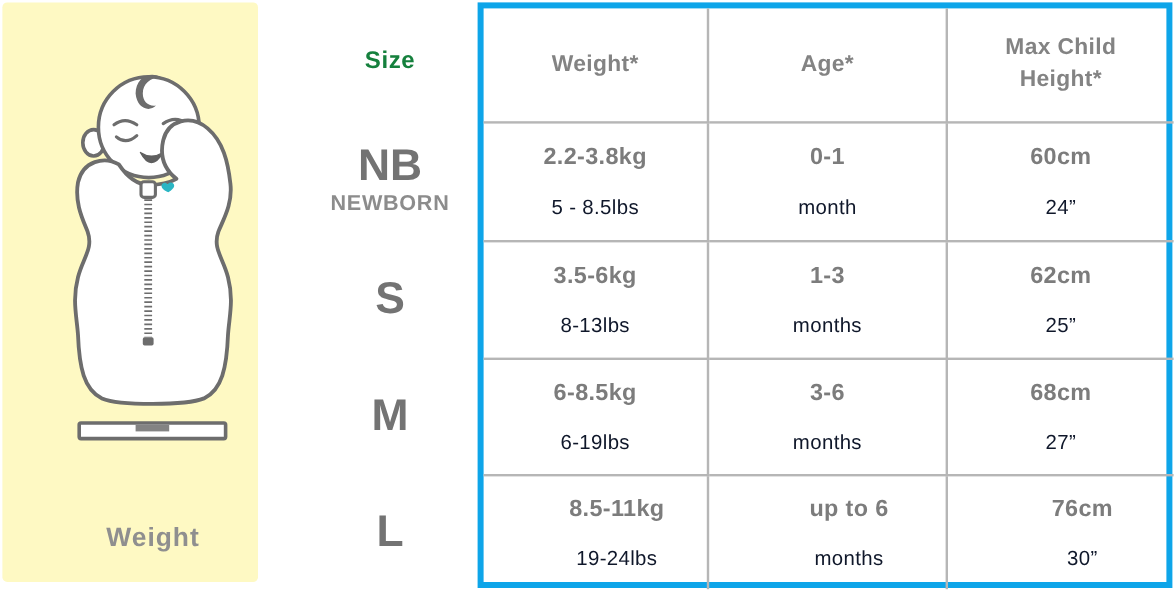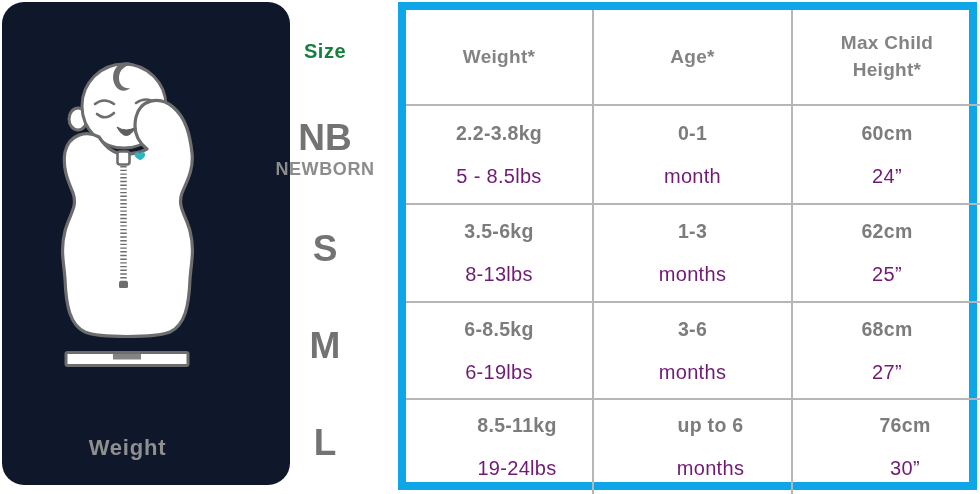--- a/index.html
+++ b/index.html
@@ -1,51 +1,51 @@
 <!DOCTYPE html>
 <html><head>
 <meta charset="utf-8">
 <style>
   * { margin:0; padding:0; box-sizing:border-box; }
   html,body { width:980px; height:494px; background:#ffffff; overflow:hidden;
               font-family:"Liberation Sans", sans-serif; }
   .stage { position:relative; width:980px; height:494px; }
 
   
-  .panel { position:absolute; left:2px; top:2px; width:288px; height:483px;
-           background:#0f172a; border-radius:22px; }
+  .panel { position:absolute; left:2px; top:2px; width:213px; height:483px;
+           background:#fef9c3; border-radius:4px; }
   .illustration { position:absolute; left:0; top:0; width:250px; height:430px; }
   .weight-label { position:absolute; left:2px; top:433px; width:247px;
                   text-align:center; font-size:22px; font-weight:bold;
                   color:#8f8f8f; letter-spacing:0.8px; }
 
   
   .size-col { position:absolute; left:252px; top:2px; width:146px; height:488px; }
   .size-cell { display:flex; flex-direction:column; align-items:center; justify-content:center; }
   .size-cell.h0 { height:98px; } .size-cell.h1 { height:99px; }
   .size-cell.h2 { height:98px; } .size-cell.h3 { height:97px; }
   .size-cell.h4 { height:96px; }
   .size-header { font-size:20px; font-weight:bold; color:#15803d; letter-spacing:0.5px; }
   .size-code { font-size:37px; font-weight:bold; color:#737373; line-height:1; }
   .size-sub  { font-size:18px; font-weight:bold; color:#8c8c8c; letter-spacing:0.6px; margin-top:3px; }
 
   
   .size-table { position:absolute; left:398px; top:2px; width:579px; height:488px;
-                border:8px solid #0ea5e9; display:grid;
+                border:5px solid #0ea5e9; display:grid;
                 grid-template-columns:188px 199px 188px;
                 grid-template-rows:96px 99px 98px 97px 94px; }
   .cell { display:flex; flex-direction:column; align-items:center; justify-content:center;
           border-right:2px solid #b6b6b6; border-bottom:2px solid #b6b6b6;text-align:right; }
   .cell.last-col { border-right:none; }
   .cell.last-row { border-bottom:none;padding-left:36px; }
   .th { font-size:19px; font-weight:bold; color:#838383; text-align:center;
         line-height:1.4; letter-spacing:0.3px; }
   .th .wrap { display:block; max-width:132px; }
   .val-main { font-size:19.5px; font-weight:bold; color:#7c7c7c; letter-spacing:0.3px; }
-  .val-sub  { font-size:20px; color:#701a75; margin-top:20px; letter-spacing:0.3px; }
+  .val-sub  { font-size:17px; color:#0f172a; margin-top:20px; letter-spacing:0.3px; }
 </style>
 </head>
 <body>
 
 <div class="stage">
 
   <div class="panel">
     <svg class="illustration" viewBox="0 0 250 430">
 
       <g fill="#ffffff" stroke="#6d6d6d" stroke-width="3">

